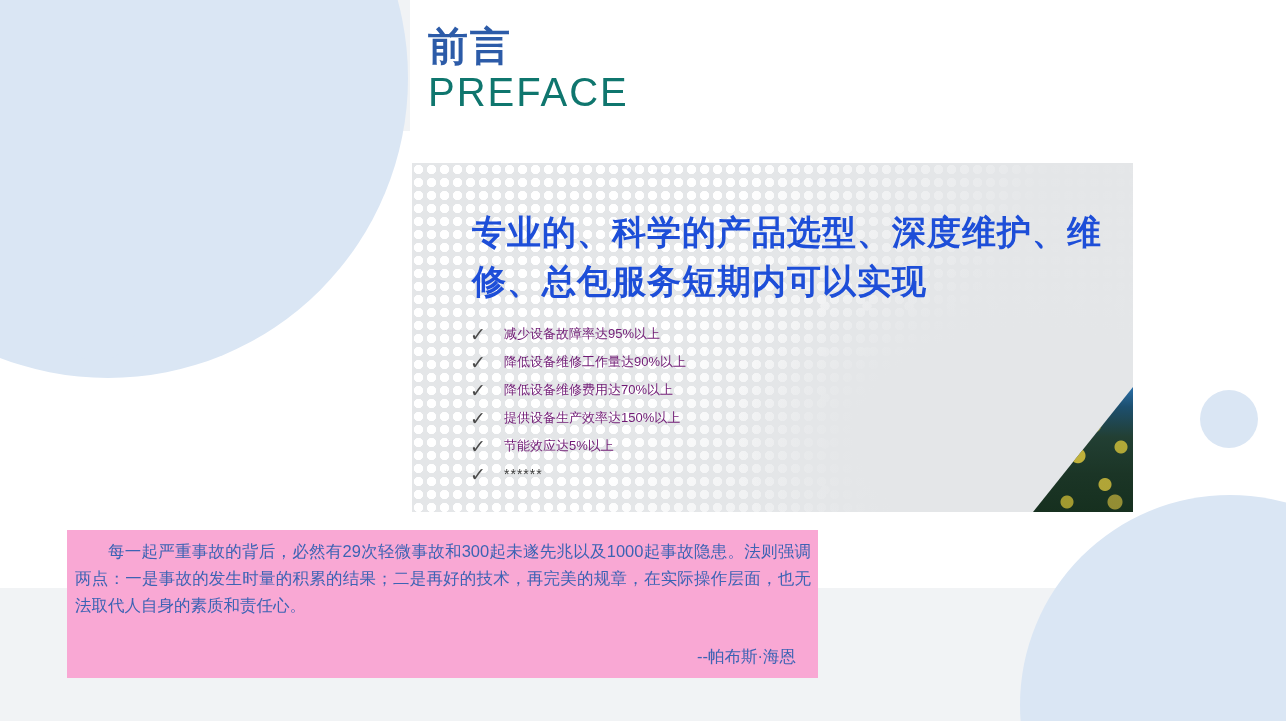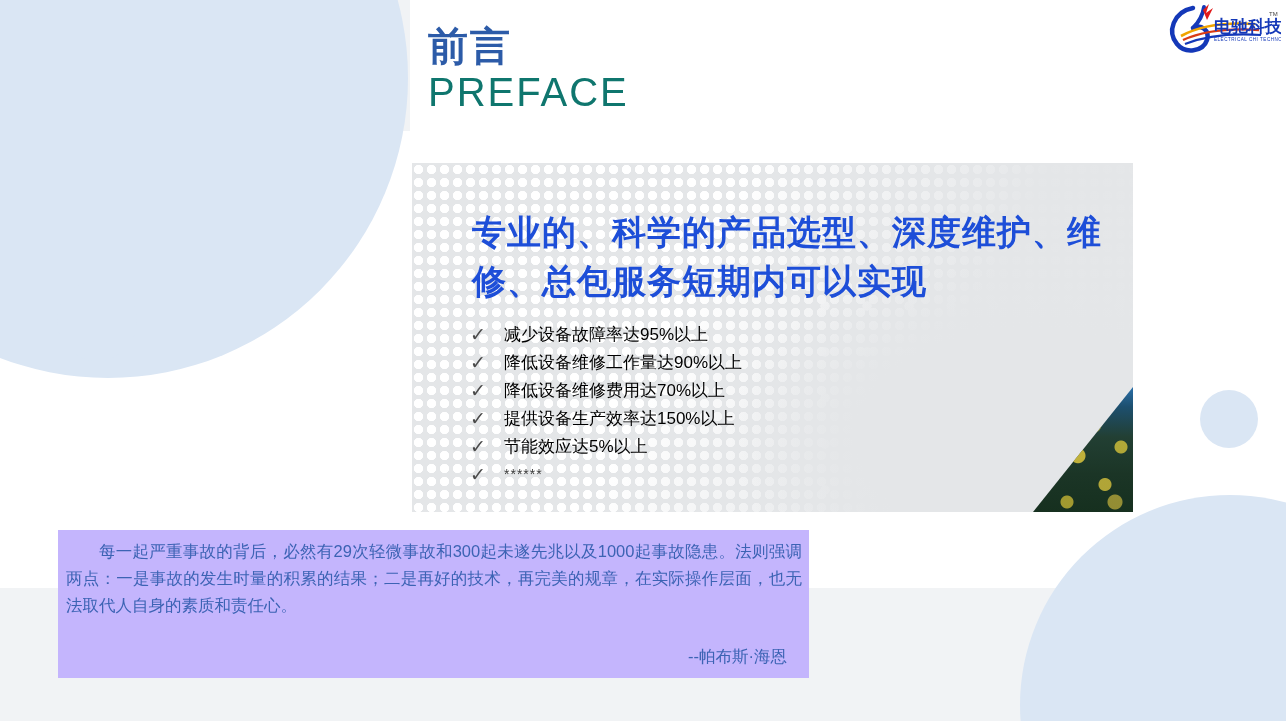--- a/index.html
+++ b/index.html
@@ -154,37 +154,37 @@
     width:24px;
     flex:0 0 24px;
     color:#4a4a4a;
     font-size:19px;
     line-height:1;
     display:flex;
     align-items:center;
     justify-content:flex-start;
   }
   .check-text {
-    font-size:17px;
-    color:#000000;
+    font-size:13px;
+    color:#701a75;
     white-space:nowrap;
     padding-left:10px;
   }
   .check-item.stars .check-text {
     font-size:14px;
     letter-spacing:1px;
     color:#3a3a3a;
   }
 
   
   .quote-card {
     position:absolute;
-    left:58px; top:530px;
+    left:67px; top:530px;
     width:751px; height:148px;
-    background:#c4b5fd;
+    background:#f9a8d4;
   }
   .quote-body {
     position:absolute;
     left:8px; top:8px;
     width:736px;
     font-size:16.5px;
     line-height:1.65;
     color:#3c63b4;
     text-indent:2em;
     text-align:justify;
@@ -207,33 +207,20 @@
 
   <div class="blob blob-tl"></div>
   <div class="blob blob-ml"></div>
   <div class="blob blob-br"></div>
   <div class="blob blob-sr"></div>
 
   <div class="header-panel"></div>
   <div class="title-cn">前言</div>
   <div class="title-en">PREFACE</div>
 
-  <div class="logo-box">
-    <svg width="118" height="55" viewBox="0 0 118 55">
-      <path d="M30 6 C10 10, 4 30, 14 42 C22 52, 40 50, 44 38 C47 28, 38 22, 30 26" fill="none" stroke="#1438b8" stroke-width="4.5" stroke-linecap="round"></path>
-      <path d="M30 26 C36 20, 40 12, 41 5" fill="none" stroke="#1438b8" stroke-width="4" stroke-linecap="round"></path>
-      <path d="M40 8 L46 2 L43 11 L50 6 L44 18" fill="#e01b1b"></path>
-      <path d="M18 34 C36 24, 62 20, 92 22" fill="none" stroke="#f0a400" stroke-width="2.6"></path>
-      <path d="M20 38 C40 29, 66 26, 96 28" fill="none" stroke="#d93b16" stroke-width="2.4"></path>
-      <path d="M22 42 C42 34, 68 31, 98 33" fill="none" stroke="#1438b8" stroke-width="2.2"></path>
-      <text x="51" y="30" font-family="'Liberation Sans', sans-serif" font-size="17" font-weight="bold" fill="#1438b8">电驰科技</text>
-      <text x="51" y="39" font-family="'Liberation Sans', sans-serif" font-size="4.6" fill="#1438b8" letter-spacing="0.5">ELECTRICAL CHI TECHNOLOGY</text>
-      <text x="106" y="14" font-family="'Liberation Sans', sans-serif" font-size="6" fill="#444">TM</text>
-    </svg>
-  </div>
 
   <div class="gray-panel">
     <div class="dot-layer"></div>
     <div class="dot-sparse"></div>
     <div class="dot-fade"></div>
     <div class="corner-photo"></div>
   </div>
 
   <div class="headline">专业的、科学的产品选型、深度维护、维修、总包服务短期内可以实现</div>
 

